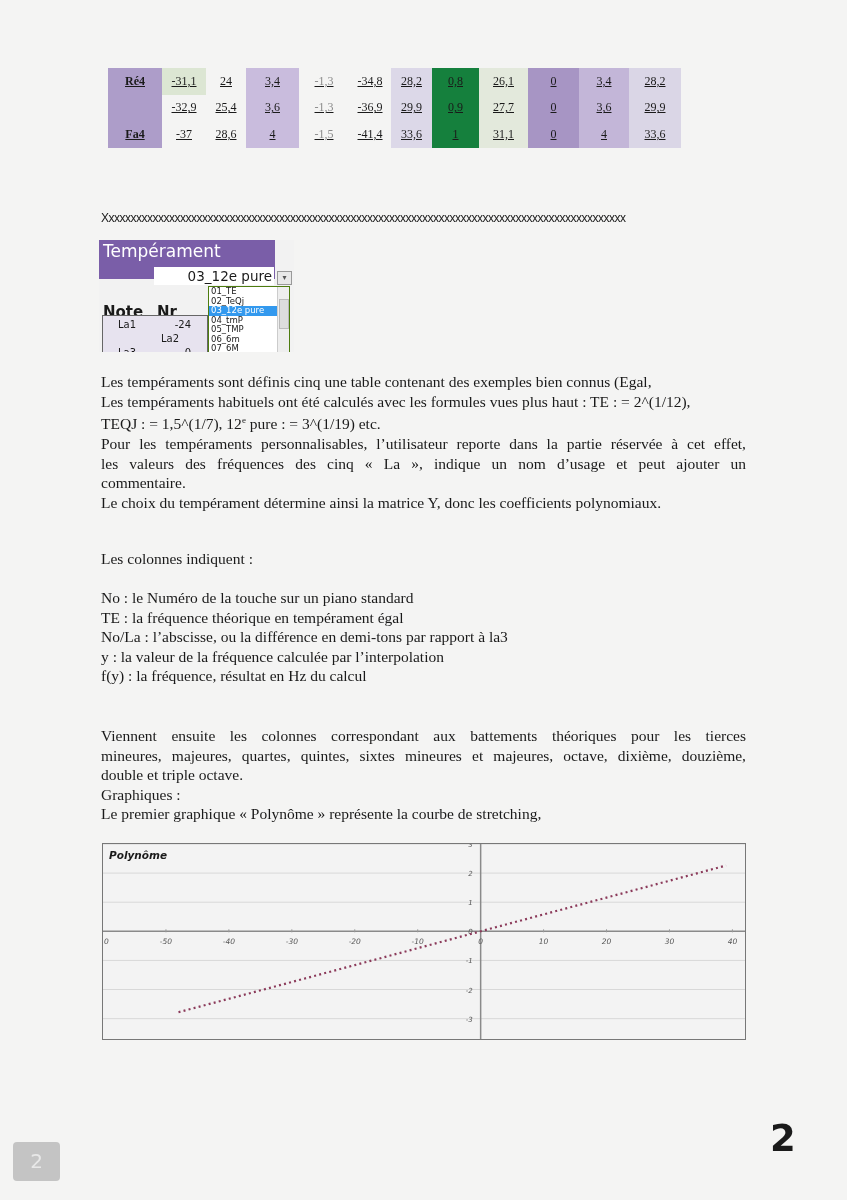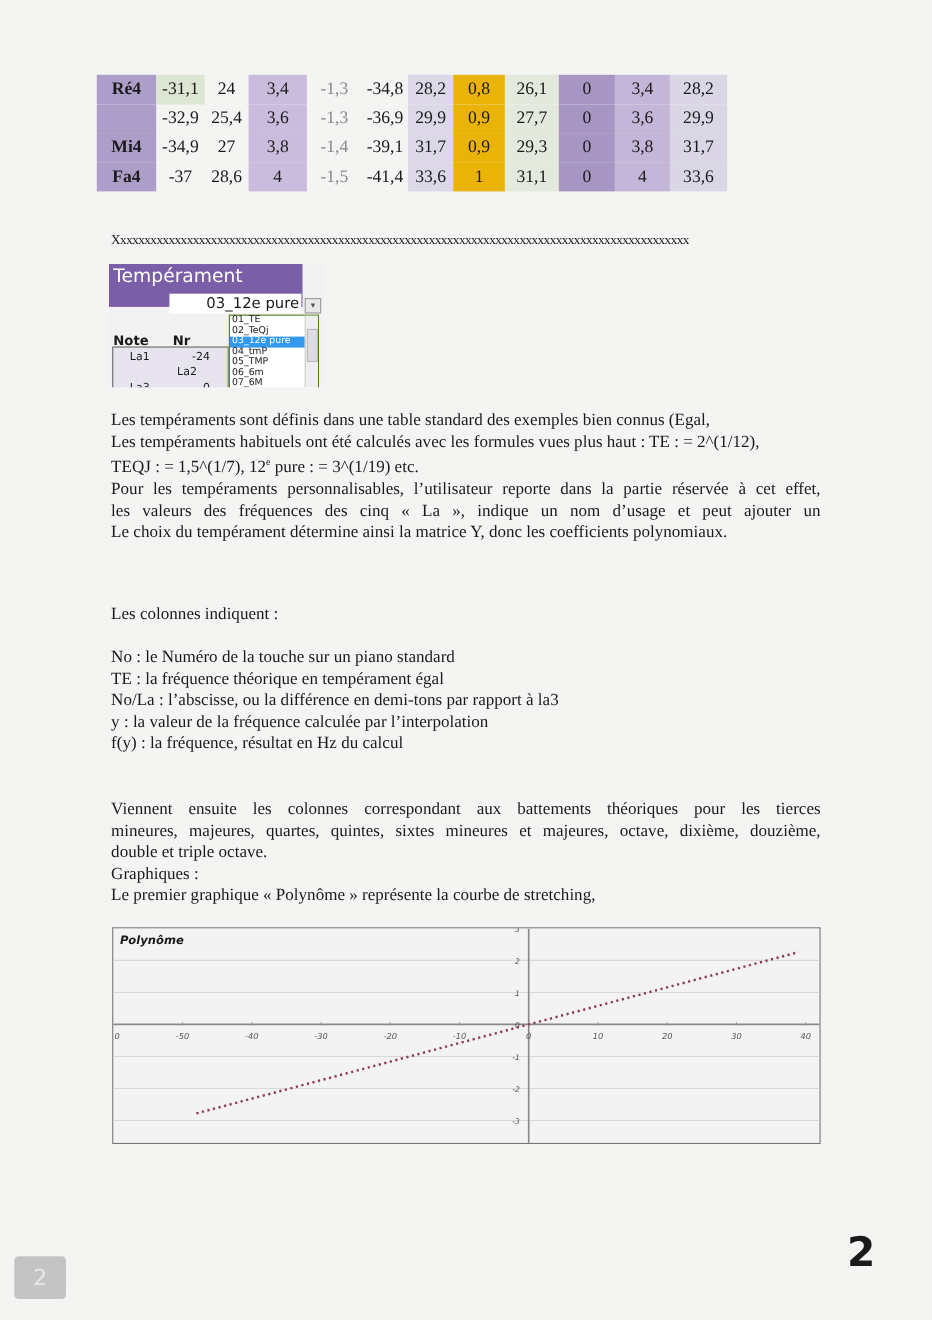--- a/index.html
+++ b/index.html
@@ -1,42 +1,42 @@
 <!DOCTYPE html>
 <html><head>
 <meta charset="utf-8">
 <style>
   html, body { margin:0; padding:0; }
   body { width:847px; height:1200px; background:#f4f4f3; position:relative; overflow:hidden; font-family:"Liberation Serif", serif; color:#1a1a1a; }
-  .tbl { position:absolute; left:88px; top:68px; border-collapse:collapse; font-size:16px; }
+  .tbl { position:absolute; left:108px; top:68px; border-collapse:collapse; font-size:12px;text-decoration:underline; }
   .tbl td { height:26.5px; padding:0; text-align:center; }
   .c0 { width:54px; background:#ad9dc9; font-weight:bold; }
   .c1 { width:44px; }
   .c2 { width:40px; }
   .c3 { width:53px; background:#c9bcdd; }
   .c4 { width:50px; color:#8a8a8a; }
   .c5 { width:42px; }
   .c6 { width:41px; background:#dcd8e8; }
-  .c7 { width:47px; background:#eab308; }
+  .c7 { width:47px; background:#15803d; }
   .c8 { width:49px; background:#e3e9dc; }
   .c9 { width:51px; background:#a795c4; }
   .c10 { width:50px; background:#c3b6d8; }
   .c11 { width:52px; background:#dad6e6; }
   .hl { background:#dce6d3; }
-  .xline { position:absolute; left:101px; top:211px; font-family:Liberation Serif, serif; font-size:12px; letter-spacing:-0.5px; white-space:nowrap; }
+  .xline { position:absolute; left:101px; top:211px; font-family:Liberation Sans, sans-serif; font-size:12px; letter-spacing:-0.5px; white-space:nowrap; }
   .widget { position:absolute; left:99px; top:240px; width:195px; height:112px; background:#f2f2f2; overflow:hidden; font-family:"DejaVu Sans", sans-serif; }
   .w-title { position:absolute; left:0; top:0; width:172px; height:39px; background:#7a5ea8; color:#fff; font-size:17px; line-height:22px; padding-left:4px; }
   .w-sel { position:absolute; left:55px; top:27px; width:118px; height:18px; background:#fff; font-size:13.5px; text-align:right; line-height:18px; padding-right:2px; }
   .w-arrow { position:absolute; left:178px; top:31px; width:13px; height:12px; border:1px solid #999; background:#e8e8e8; font-size:8px; line-height:12px; text-align:center; color:#555; }
   .w-list { position:absolute; left:109px; top:46px; width:80px; height:68px; background:#fff; border:1px solid #4d7c0f; font-size:8.5px; line-height:9.5px; }
   .w-list div { padding-left:2px; white-space:nowrap; }
   .w-list .sel { background:#3399ee; color:#fff; }
   .w-scroll { position:absolute; right:0; top:0; width:9px; height:68px; background:#eee; border-left:1px solid #ccc; }
   .w-thumb { position:absolute; left:1px; top:12px; width:6px; height:28px; background:#ddd; border:1px solid #bbb; }
-  .w-head { position:absolute; top:63px; font-size:12px; font-weight:bold;text-align:right; }
+  .w-head { position:absolute; top:63px; font-size:15px; font-weight:bold;text-align:right; }
   .w-grid { position:absolute; left:3px; top:75px; width:104px; height:40px; background:#e7e3ef; border:1px solid #666; font-size:10px; }
   .w-row { position:absolute; left:0; width:104px; height:13px; }
   .para { position:absolute; left:101px; width:645px; font-size:15.5px; line-height:19.6px; }
   .j { text-align:justify; text-align-last:left; }
   .line { display:block; }
   .chart { position:absolute; left:102px; top:843px; width:642px; height:195px; border:1px solid #777; background:#f3f3f3; }
   .chart svg { position:absolute; left:0; top:0; }
   .ctitle { position:absolute; left:6px; top:5px; font-family:"DejaVu Sans", sans-serif; font-size:10.5px; font-weight:bold; font-style:italic; }
   .pg-badge { position:absolute; left:13px; top:1142px; width:47px; height:39px; border-radius:4px; background:#c4c4c4; color:#e8e8e8; font-family:"DejaVu Sans", sans-serif; font-size:20px; text-align:center; line-height:39px; }
   .pg-num { position:absolute; left:770px; top:1117px; font-family:"DejaVu Sans", sans-serif; font-weight:bold; font-size:37px; }
@@ -68,34 +68,20 @@
         <td class="c4">-1,3</td>
         <td class="c5">-36,9</td>
         <td class="c6">29,9</td>
         <td class="c7">0,9</td>
         <td class="c8">27,7</td>
         <td class="c9">0</td>
         <td class="c10">3,6</td>
         <td class="c11">29,9</td>
       </tr>
       <tr>
-        <td class="c0">Mi4</td>
-        <td class="c1">-34,9</td>
-        <td class="c2">27</td>
-        <td class="c3">3,8</td>
-        <td class="c4">-1,4</td>
-        <td class="c5">-39,1</td>
-        <td class="c6">31,7</td>
-        <td class="c7">0,9</td>
-        <td class="c8">29,3</td>
-        <td class="c9">0</td>
-        <td class="c10">3,8</td>
-        <td class="c11">31,7</td>
-      </tr>
-      <tr>
         <td class="c0">Fa4</td>
         <td class="c1">-37</td>
         <td class="c2">28,6</td>
         <td class="c3">4</td>
         <td class="c4">-1,5</td>
         <td class="c5">-41,4</td>
         <td class="c6">33,6</td>
         <td class="c7">1</td>
         <td class="c8">31,1</td>
         <td class="c9">0</td>
@@ -135,25 +121,26 @@
       <div>02_TeQj</div>
       <div class="sel">03_12e pure</div>
       <div>04_tmP</div>
       <div>05_TMP</div>
       <div>06_6m</div>
       <div>07_6M</div>
     </div>
 </div>
 
 <div class="para j" style="top:372px">
-  <span class="line">Les tempéraments sont définis dans une table standard des exemples bien connus (Egal,</span>
+  <span class="line">Les tempéraments sont définis cinq une table contenant des exemples bien connus (Egal,</span>
   <span class="line">Les tempéraments habituels ont été calculés avec les formules vues plus haut : TE : = 2^(1/12),</span>
   <span class="line"><span>TEQJ : = 1,5^(1/7), 12</span><sup style="font-size:9px">e</sup><span> pure : = 3^(1/19) etc.</span></span>
   <span class="line" style="text-align:justify;text-align-last:justify">Pour les tempéraments personnalisables, l’utilisateur reporte dans la partie réservée à cet effet,</span>
   <span class="line" style="text-align:justify;text-align-last:justify">les valeurs des fréquences des cinq « La », indique un nom d’usage et peut ajouter un</span>
+  <span class="line">commentaire.</span>
   <span class="line">Le choix du tempérament détermine ainsi la matrice Y, donc les coefficients polynomiaux.</span>
 </div>
 
 <div class="para" style="top:549px">Les colonnes indiquent :</div>
 
 <div class="para" style="top:588px" id="collist">
     <span class="line">No : le Numéro de la touche sur un piano standard</span>
     <span class="line">TE : la fréquence théorique en tempérament égal</span>
     <span class="line">No/La : l’abscisse, ou la différence en  demi-tons par rapport à la3</span>
     <span class="line">y : la valeur de la fréquence calculée par l’interpolation</span>

